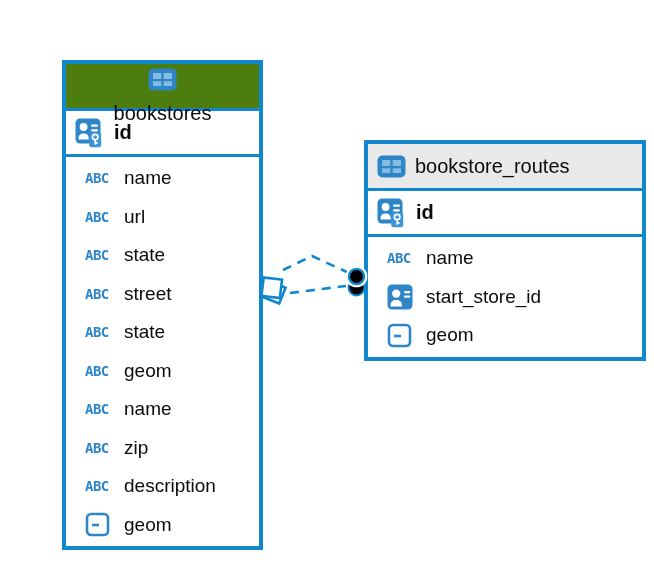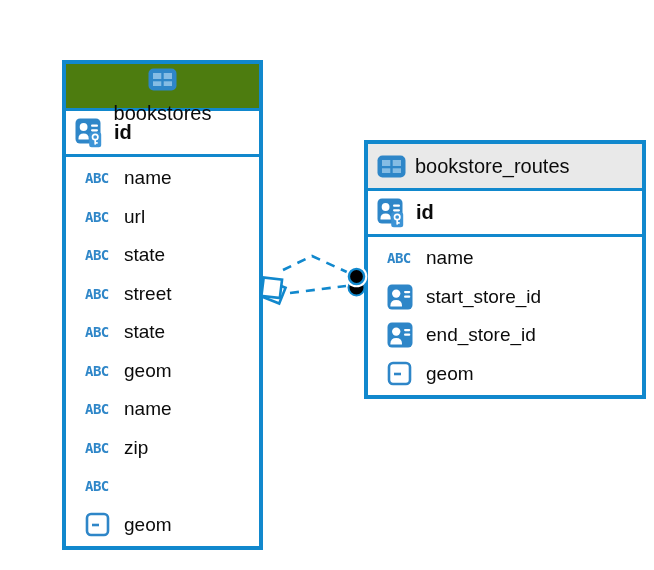--- a/index.html
+++ b/index.html
@@ -136,20 +136,21 @@
         <div class="field-row">
       <span class="icon-slot">
             <span class="abc-glyph">ABC</span>
           </span>
       <span>zip</span>
     </div>
         <div class="field-row">
       <span class="icon-slot">
             <span class="abc-glyph">ABC</span>
           </span>
+      <span>description</span>
     </div>
         <div class="field-row">
       <span class="icon-slot">
             <svg width="25" height="25" viewBox="0 0 25 25">
     <rect x="2" y="2" width="21" height="21" rx="4" fill="#fff" stroke="#2E86C8" stroke-width="2.6"></rect>
     <line x1="7" y1="13" x2="14" y2="13" stroke="#2E86C8" stroke-width="2.6"></line>
   </svg>
           </span>
       <span>geom</span>
     </div>
@@ -198,32 +199,20 @@
     <circle cx="9.2" cy="9.6" r="4.2" fill="#fff"></circle>
     <path d="M 3.4 21.6 q 0 -5.6 5.8 -5.6 q 5.8 0 5.8 5.6 v 0.9 h -11.6 z" fill="#fff"></path>
     <rect x="17" y="7" width="6.3" height="2.2" rx="1.1" fill="#fff"></rect>
     <rect x="17" y="11.6" width="6.3" height="2.2" rx="1.1" fill="#fff"></rect>
   </svg>
           </span>
       <span>start_store_id</span>
     </div>
         <div class="field-row">
       <span class="icon-slot">
-            <svg width="26" height="26" viewBox="0 0 26 26">
-    <rect x="0.5" y="0.5" width="25" height="25" rx="4.5" fill="#2E86C8"></rect>
-    <circle cx="9.2" cy="9.6" r="4.2" fill="#fff"></circle>
-    <path d="M 3.4 21.6 q 0 -5.6 5.8 -5.6 q 5.8 0 5.8 5.6 v 0.9 h -11.6 z" fill="#fff"></path>
-    <rect x="17" y="7" width="6.3" height="2.2" rx="1.1" fill="#fff"></rect>
-    <rect x="17" y="11.6" width="6.3" height="2.2" rx="1.1" fill="#fff"></rect>
-  </svg>
-          </span>
-      <span>end_store_id</span>
-    </div>
-        <div class="field-row">
-      <span class="icon-slot">
             <svg width="25" height="25" viewBox="0 0 25 25">
     <rect x="2" y="2" width="21" height="21" rx="4" fill="#fff" stroke="#2E86C8" stroke-width="2.6"></rect>
     <line x1="7" y1="13" x2="14" y2="13" stroke="#2E86C8" stroke-width="2.6"></line>
   </svg>
           </span>
       <span>geom</span>
     </div>
       </div>
     </div>
   </div>

